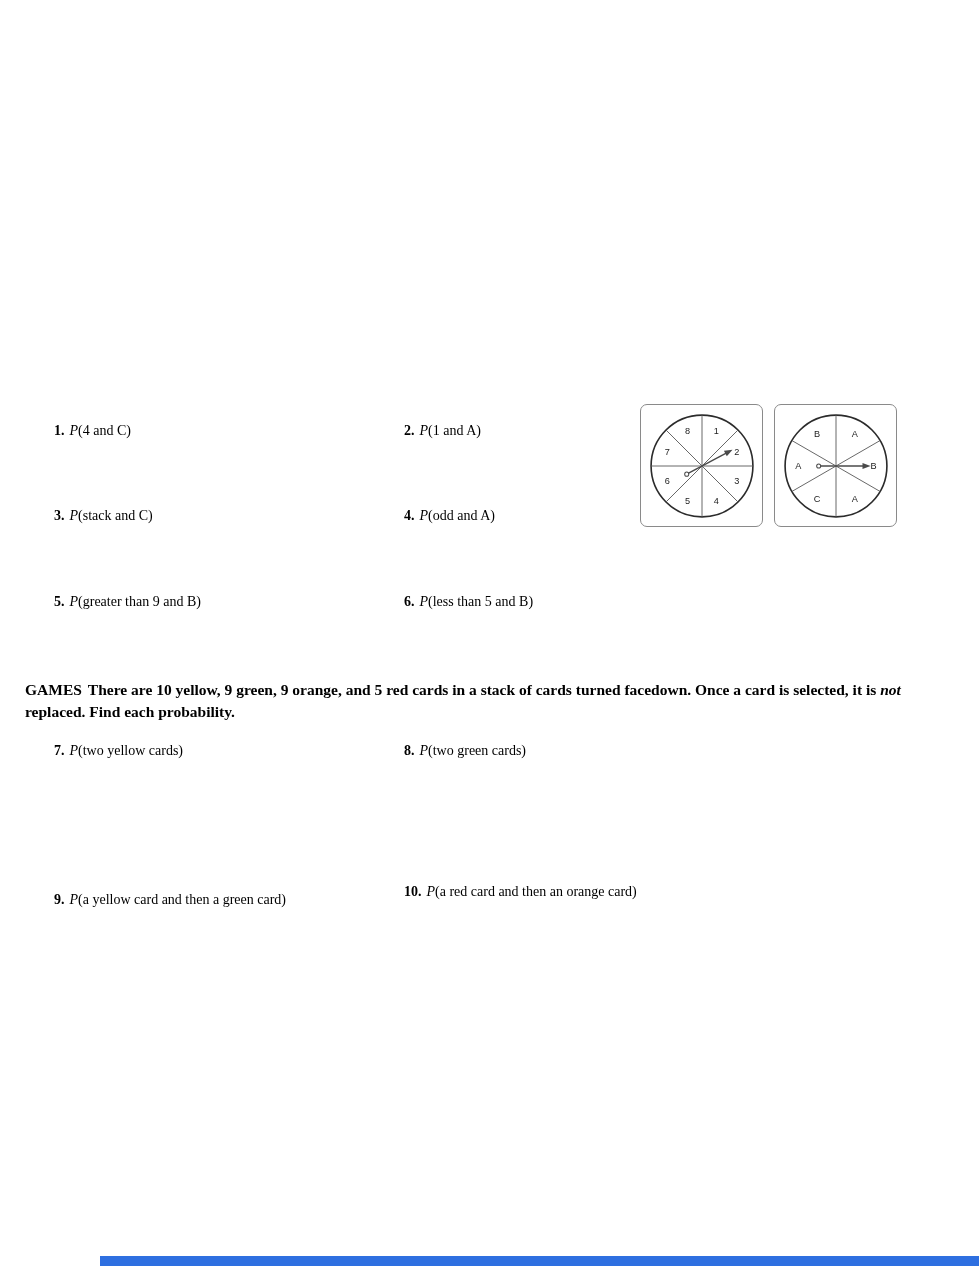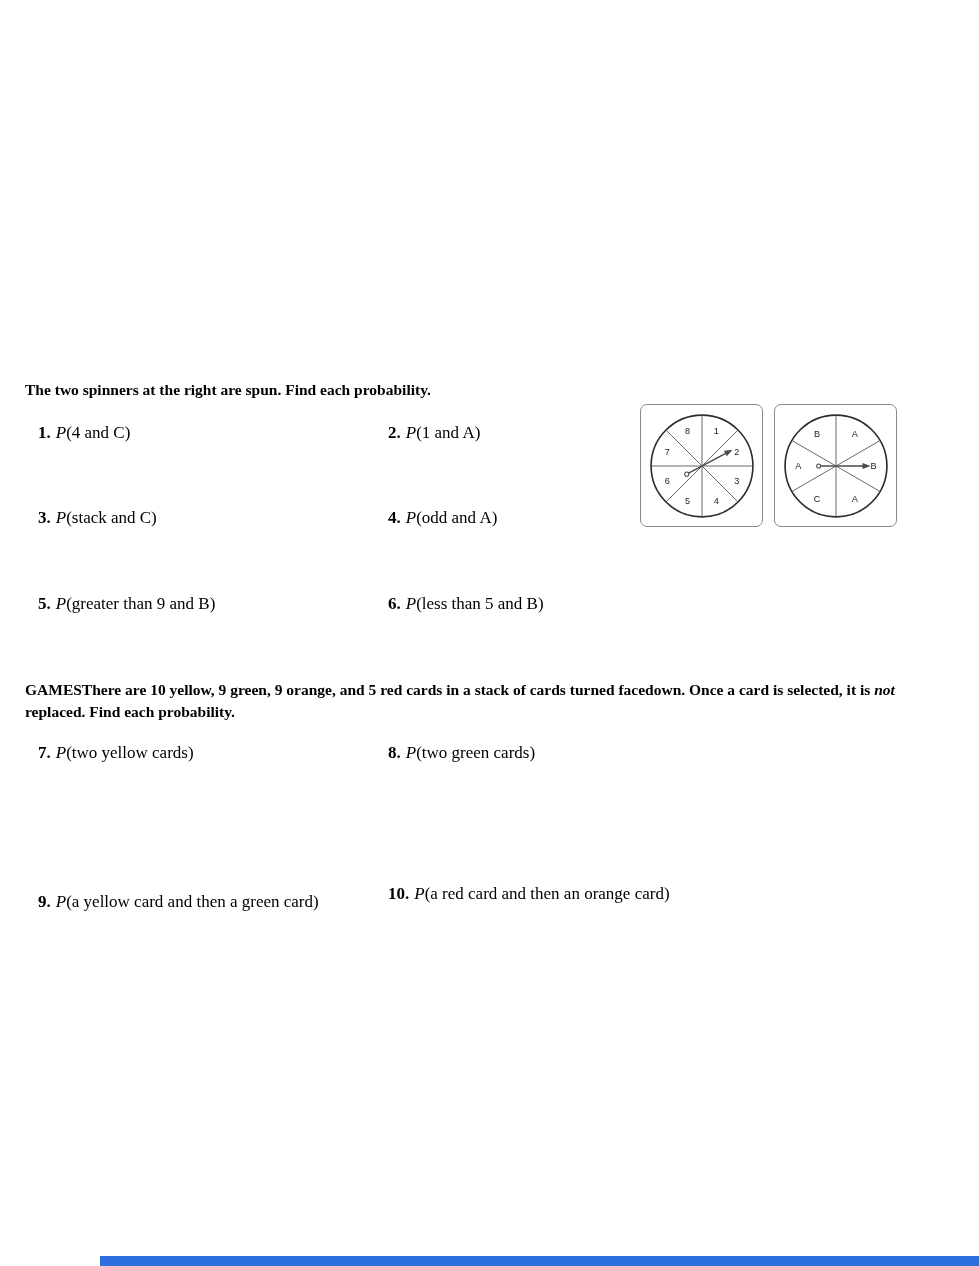--- a/index.html
+++ b/index.html
@@ -16,49 +16,48 @@
   .title {
     position:absolute; left:25px; top:327px;
     font-family:"Liberation Sans", sans-serif;
     font-style:italic; font-weight:bold;
     font-size:23px; letter-spacing:.2px; color:#0a0a0a;
   }
   .instr {
     position:absolute; left:25px; top:381px;
     font-weight:bold; font-size:15.5px;
   }
-  .prob { position:absolute; font-size:17px; white-space:nowrap; }
+  .prob { position:absolute; font-size:14px; white-space:nowrap;margin-left:16px; }
   .prob .num { font-weight:bold; margin-right:5px; }
   .prob .pv  { font-style:italic; }
 
   .figure { position:absolute; left:640px; top:404px; display:flex; gap:11px; }
   .spinner-box {
     width:123px; height:123px;
     border:1px solid #8a8a8a; border-radius:7px;
     display:flex; align-items:center; justify-content:center;
     background:#fff;
   }
   .spinner-svg { width:112px; height:112px; display:block; }
 
   .games {
     position:absolute; left:25px; top:679px; width:918px;
     font-weight:bold; font-size:15.5px; line-height:1.4;
   }
-  .games .lead { }
+  .games .lead { margin-right:6px; }
   .games .it { font-style:italic; }
 
   .bottom-bar { position:absolute; left:100px; top:1256px; width:879px; height:10px; }
 </style>
 </head>
 <body>
 
 <div class="page">
 
 
-  <p class="instr">The two spinners at the right are spun. Find each probability.</p>
 
   <div class="figure">
     <div class="spinner-box">
       <svg class="spinner-svg" viewBox="0 0 110 110">
           <circle cx="55" cy="55" r="50" fill="none" stroke="#2b2b2b" stroke-width="1.6"></circle>
           <line x1="55" y1="55" x2="55" y2="5" stroke="#5a5a5a" stroke-width="0.9"></line>
           <text x="69.15928699750832" y="24.016457297082393" text-anchor="middle" font-size="9" fill="#222" font-family="&quot;Liberation Sans&quot;, sans-serif">1</text>
           <line x1="55" y1="55" x2="90.35533905932738" y2="19.644660940672622" stroke="#5a5a5a" stroke-width="0.9"></line>
           <text x="89.1835427029176" y="44.04071300249168" text-anchor="middle" font-size="9" fill="#222" font-family="&quot;Liberation Sans&quot;, sans-serif">2</text>
           <line x1="55" y1="55" x2="105" y2="55" stroke="#5a5a5a" stroke-width="0.9"></line>

